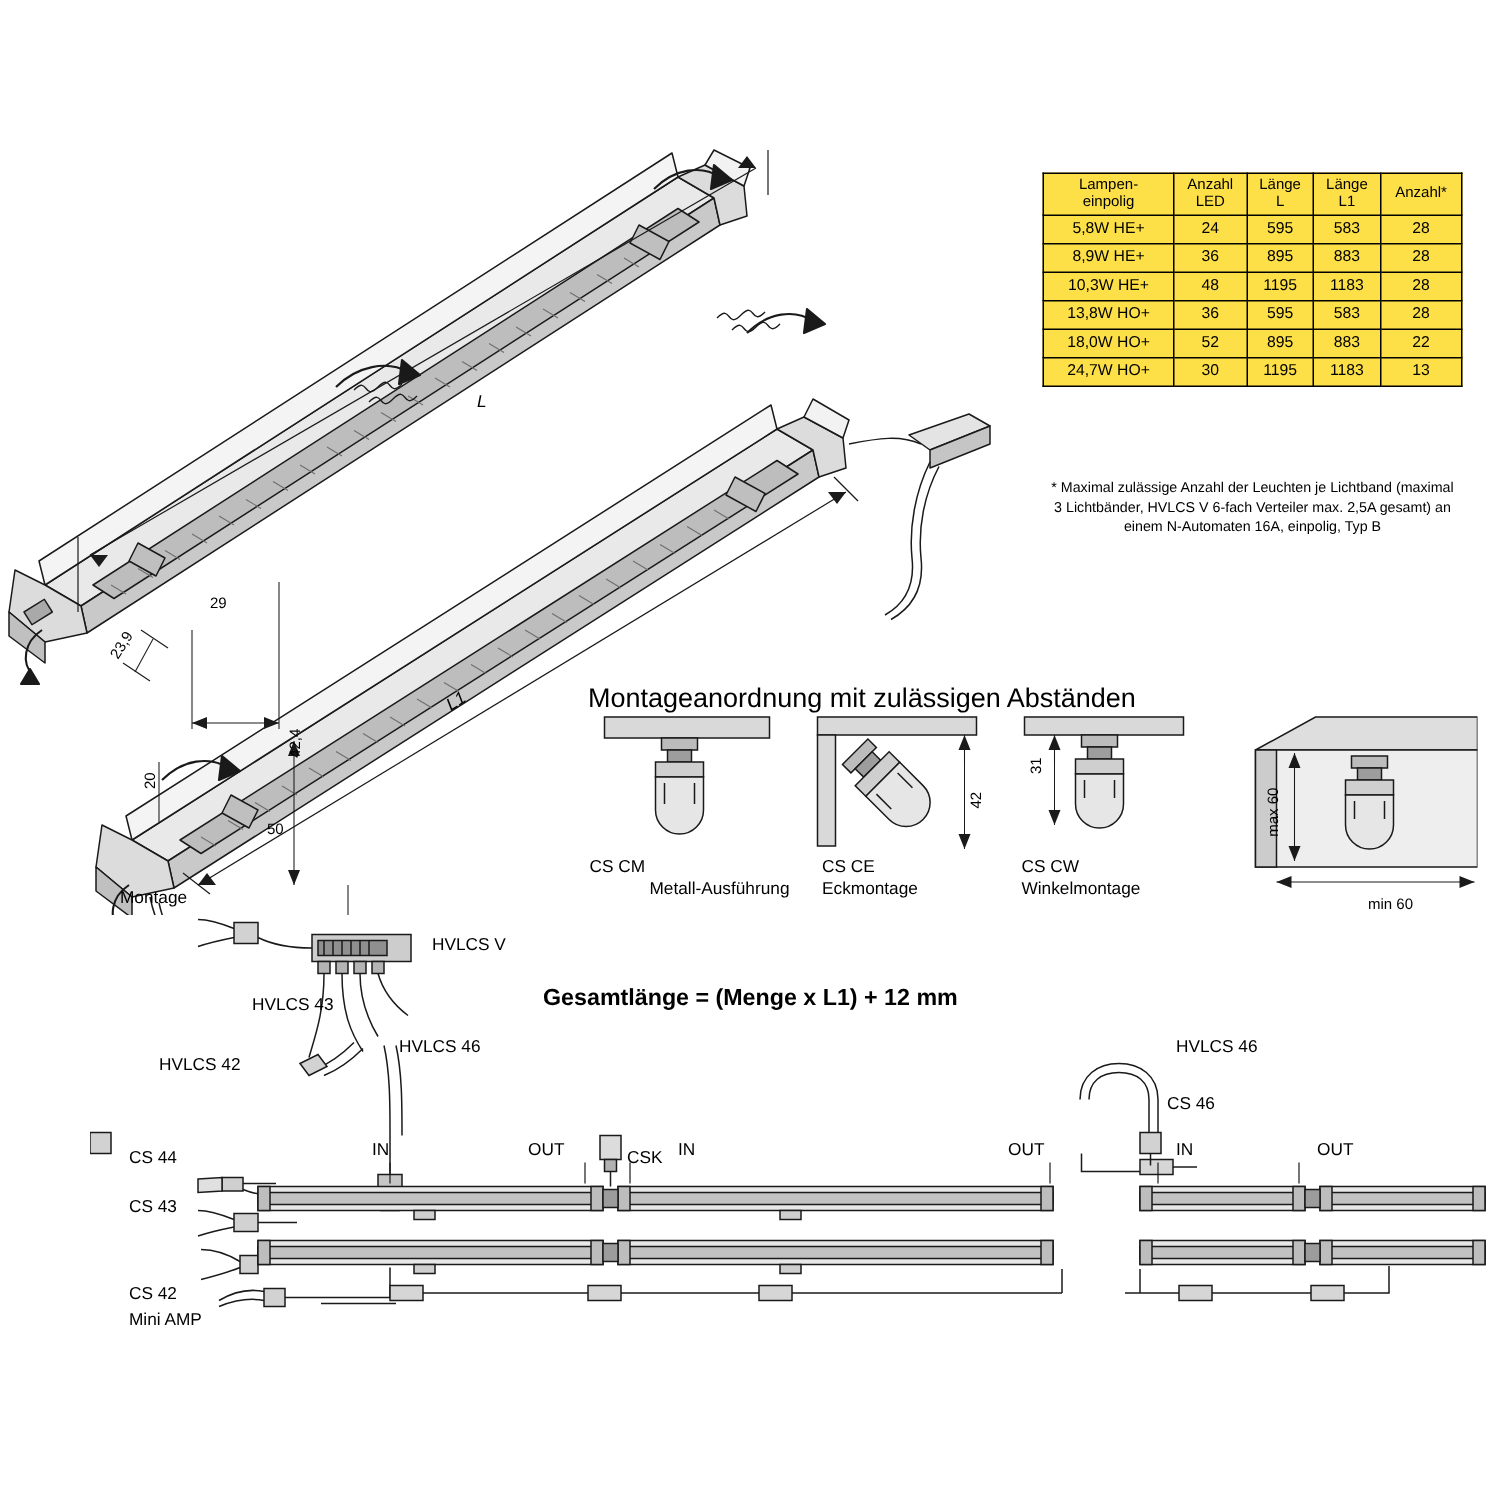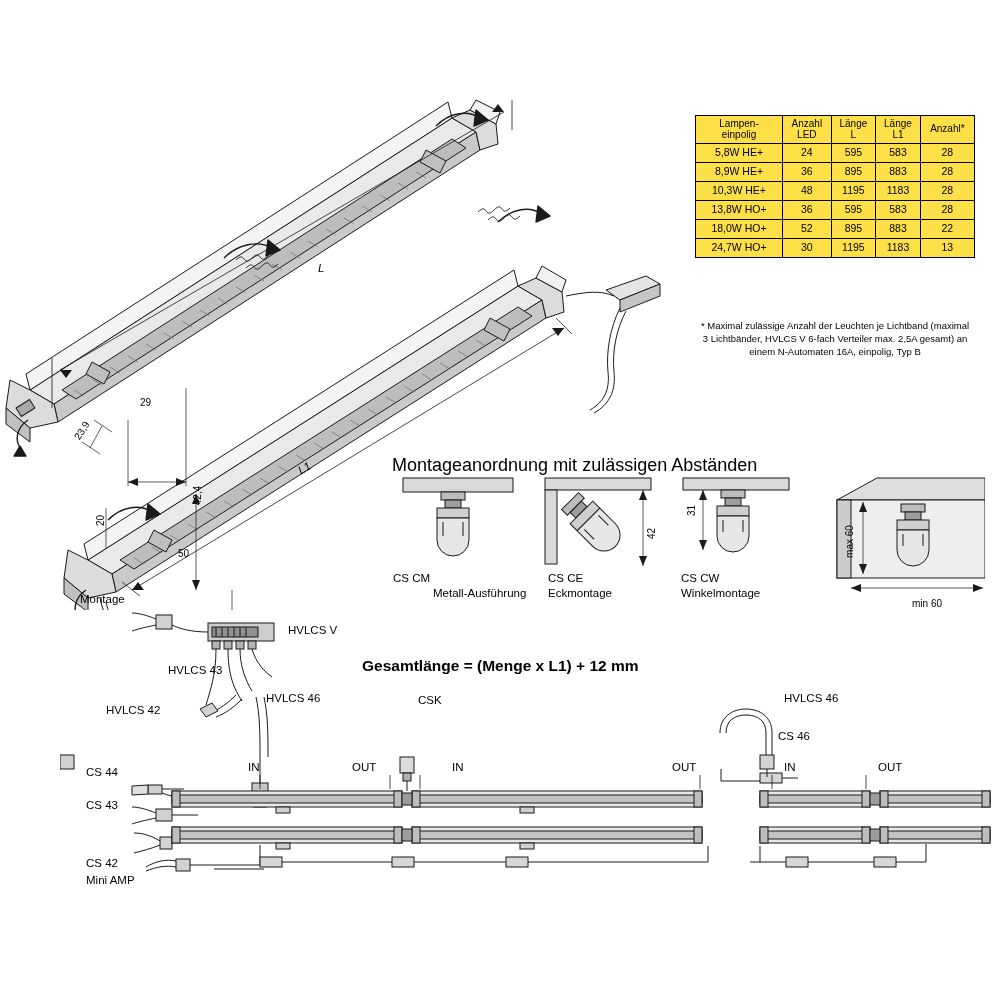--- a/index.html
+++ b/index.html
@@ -551,21 +551,21 @@
 <div class="lbl" style="left:288px; top:624px;">HVLCS V</div>
 <div class="lbl" style="left:155px; top:664px;margin-left:13px;">HVLCS 43</div>
 <div class="lbl" style="left:106px; top:704px;">HVLCS 42</div>
 <div class="lbl" style="left:266px; top:692px;">HVLCS 46</div>
 
 <div class="lbl" style="left:86px; top:766px;text-align:right;">CS 44</div>
 <div class="lbl" style="left:86px; top:799px;">CS 43</div>
 <div class="lbl" style="left:86px; top:826px;margin-top:31px;">CS 42</div>
 <div class="lbl" style="left:86px; top:874px;">Mini AMP</div>
 
-<div class="lbl" style="left:418px; top:694px;text-align:center;">CSK</div>
+<div class="lbl" style="left:418px; top:766px;text-align:center;">CSK</div>
 <div class="lbl" style="left:778px; top:730px;">CS 46</div>
 <div class="lbl" style="left:784px; top:692px;">HVLCS 46</div>
 
 <div class="lbl" style="left:248px; top:761px;">IN</div>
 <div class="lbl" style="left:352px; top:761px;">OUT</div>
 <div class="lbl" style="left:452px; top:761px;">IN</div>
 <div class="lbl" style="left:672px; top:761px;">OUT</div>
 <div class="lbl" style="left:784px; top:761px;">IN</div>
 <div class="lbl" style="left:878px; top:761px;">OUT</div>
 

